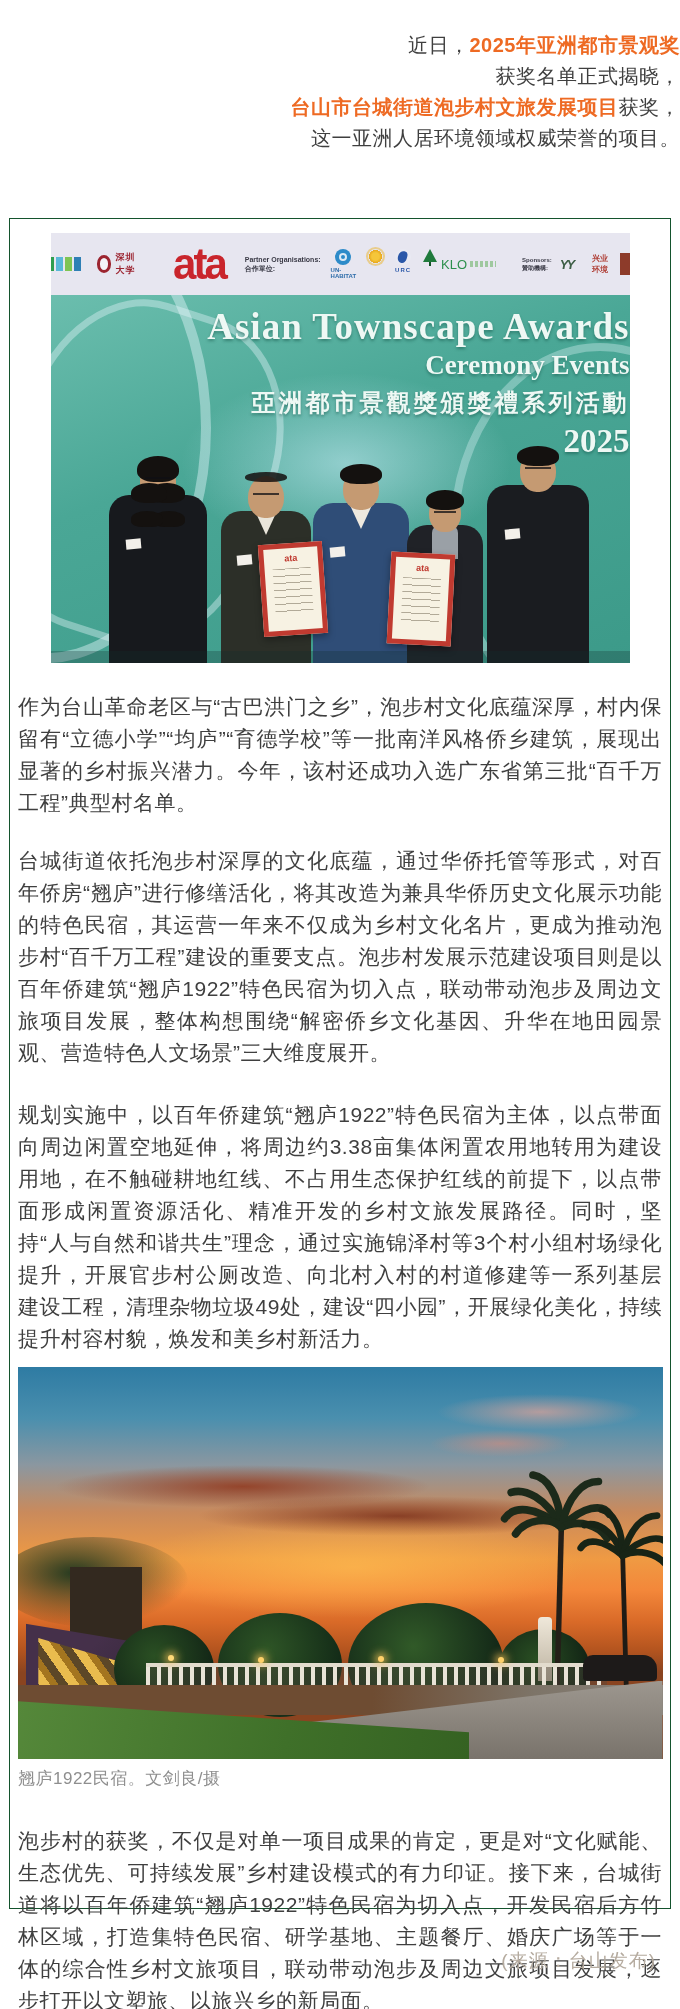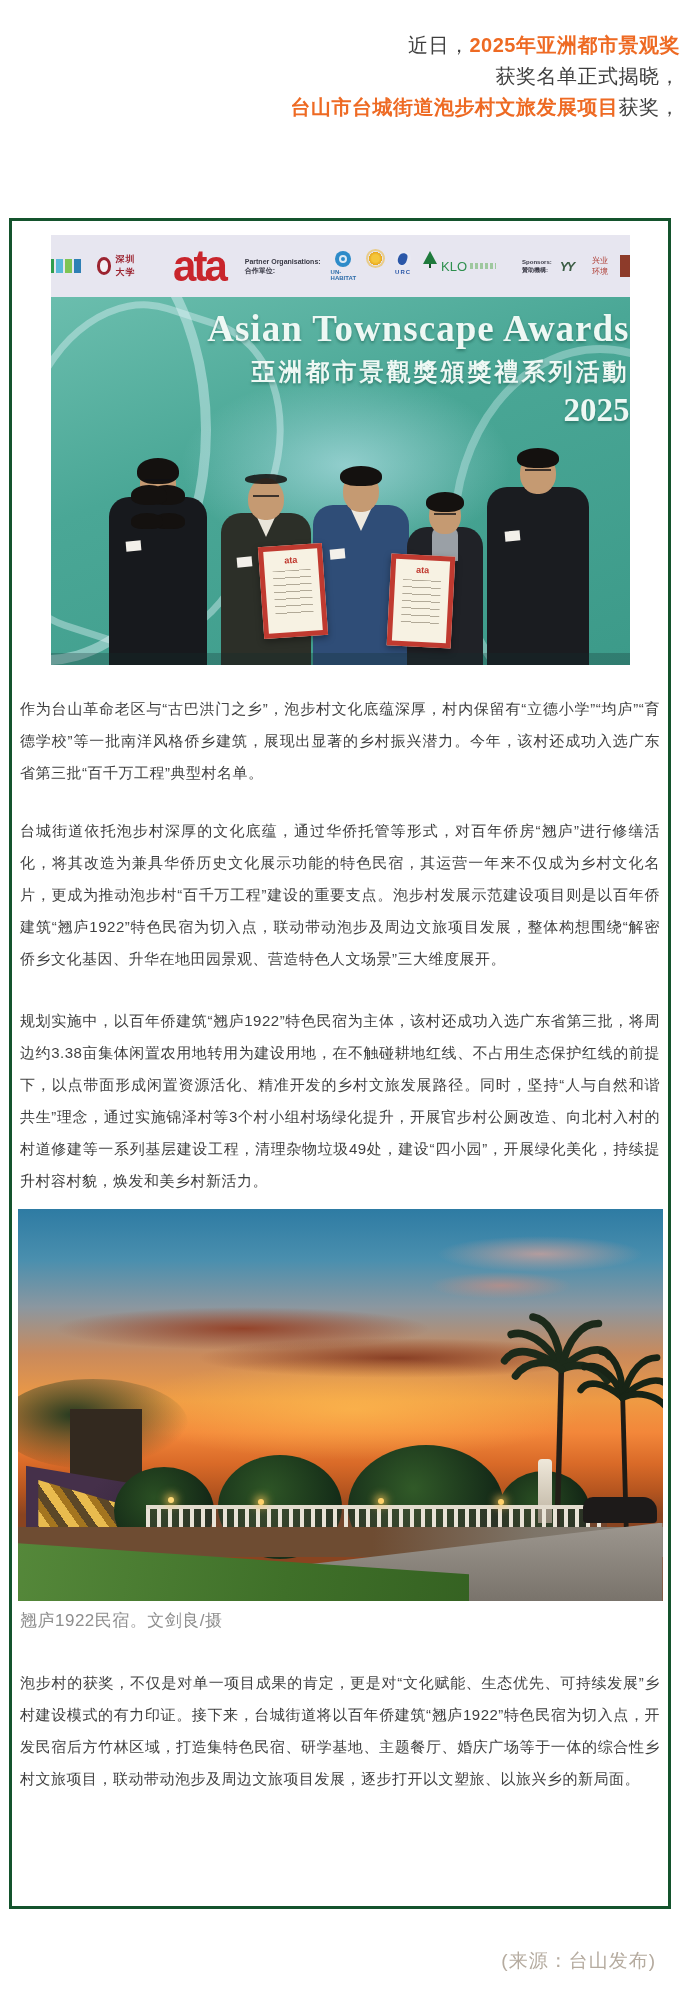--- a/index.html
+++ b/index.html
@@ -4,24 +4,24 @@
 <style>
   * { margin:0; padding:0; box-sizing:border-box; }
   html,body { width:680px; background:#ffffff; }
   body { height:2009px; position:relative; font-family:"Liberation Sans", sans-serif; color:#3f3f3f; overflow:hidden; }
 
   
   .intro { margin-top:30px; text-align:right; font-size:20px; line-height:31px; color:#3f3f3f; letter-spacing:0.5px; }
   .intro .hl { color:#ee6a23; font-weight:700; }
 
   
-  .card { position:absolute; top:218px; left:9px; width:662px; height:1691px; border:3px solid #14532d; background:#fff; }
-
-  
-  .para { margin:26px 8px 0 8px; font-size:15px; line-height:32px; letter-spacing:0.5px; text-align:justify; color:#3f3f3f; }
+  .card { position:absolute; top:218px; left:9px; width:662px; height:1691px; border:1px solid #14532d; background:#fff; }
+
+  
+  .para { margin:26px 8px 0 8px; font-size:21px; line-height:32px; letter-spacing:0.5px; text-align:justify; color:#3f3f3f; }
   .para.first { margin-top:28px; }
   .para.third { margin-top:30px; }
   .para.last { margin-top:34px; }
 
   
   .photo1 { position:relative; width:579px; height:430px; margin:14px auto 0; overflow:hidden;
             background:linear-gradient(160deg,#74c4b4 0%,#4aa796 45%,#3c9a89 100%); }
   .p1-curve1 { position:absolute; left:-170px; top:-40px; width:330px; height:470px; border:10px solid rgba(225,245,248,.45); border-radius:50%; }
   .p1-curve2 { position:absolute; right:-120px; top:110px; width:300px; height:380px; border:8px solid rgba(225,245,248,.35); border-radius:50%; }
   .p1-lake   { position:absolute; left:130px; top:140px; width:330px; height:180px; border-radius:50%;
@@ -47,21 +47,21 @@
   .ic-urc::after { content:""; position:absolute; left:3px; top:2px; width:9px; height:12px; background:#2b57a8; border-radius:60% 40% 50% 50%; transform:rotate(14deg); }
   .urc-label { color:#2b57a8; font-size:6px; font-weight:700; letter-spacing:1px; }
   .ic-tree { width:0; height:0; border-left:7px solid transparent; border-right:7px solid transparent; border-bottom:13px solid #1f7a3c; position:relative; }
   .ic-tree::after { content:""; position:absolute; left:-1px; top:13px; width:2px; height:4px; background:#145428; }
   .b-klo { display:flex; align-items:center; gap:3px; margin-left:4px; }
   .b-klo .klo-txt { font-size:13px; font-weight:400; color:#2e8f4e; letter-spacing:0; }
   .b-klo .klo-bar { width:26px; height:6px; background:repeating-linear-gradient(90deg,#9fc89f 0 3px,transparent 3px 5px); }
   .b-sponsor { margin-left:26px; font-size:6px; font-weight:700; color:#3a3a46; line-height:8px; white-space:nowrap; }
   .b-yy { display:flex; align-items:center; gap:19px; margin-left:8px; }
   .b-yy .yy-mark { font-size:13px; font-weight:800; color:#3d5e46; font-style:italic; letter-spacing:-2px; }
-  .b-yy .yy-name { font-size:8px; color:#b04038; font-weight:400; }
+  .b-yy .yy-name { font-size:8px; color:#b04038; font-weight:700; }
   .b-endsq { width:12px; height:22px; background:#8d3b2a; margin-left:10px; }
 
   .p1-titles { position:absolute; top:72px; left:0; right:0; text-align:right; z-index:3; color:#eef8f4; }
   .bt1 { font-family:"Liberation Serif",serif; font-weight:700; font-size:37px; letter-spacing:1px; text-shadow:0 2px 3px rgba(10,70,60,.45); }
   .bt2 { font-family:"Liberation Serif",serif; font-weight:700; font-size:27px; margin-top:2px; text-shadow:0 2px 3px rgba(10,70,60,.45); }
   .bt3 { font-weight:700; font-size:24px; letter-spacing:3px; margin-top:6px; text-shadow:0 2px 3px rgba(10,70,60,.45); }
   .bt4 { font-family:"Liberation Serif",serif; font-weight:700; font-size:33px; margin-top:4px; text-shadow:0 2px 3px rgba(10,70,60,.45); }
 
   .p1-people { position:absolute; inset:0; z-index:4; }
   .person { position:absolute; bottom:0; }
@@ -137,20 +137,21 @@
   .caption { margin:8px 0 0 8px; font-size:17px; line-height:24px; color:#8e8e8e; letter-spacing:0.5px; }
   .source { position:absolute; top:1948px; right:24px; font-size:19px; color:#b5ab9f; letter-spacing:1px; }
 </style>
 </head>
 <body>
 
 <div class="intro">
   <div><span>近日，</span><span class="hl">2025年亚洲都市景观奖</span></div>
   <div>获奖名单正式揭晓，</div>
   <div><span class="hl">台山市台城街道泡步村文旅发展项目</span><span>获奖，</span></div>
+  <div>这一亚洲人居环境领域权威荣誉的项目。</div>
 </div>
 
 <div class="card">
 
   <div class="photo1">
     <div class="p1-curve1"></div>
     <div class="p1-curve2"></div>
     <div class="p1-lake"></div>
     <div class="p1-road"></div>
 
@@ -196,20 +197,21 @@
       </span>
       <span class="b-yy">
         <span class="yy-mark">YY</span>
         <span class="yy-name">兴业环境</span>
       </span>
       <span class="b-endsq"></span>
     </div>
 
     <div class="p1-titles">
       <div class="bt1">Asian Townscape Awards</div>
+      <div class="bt2">Ceremony Events</div>
       <div class="bt3">亞洲都市景觀獎頒獎禮系列活動</div>
       <div class="bt4">2025</div>
     </div>
 
     <div class="p1-people">
       <div class="person p-1">
           <div class="head"></div>
           <div class="torso"></div>
         </div>
       <div class="person p-2">
@@ -235,21 +237,21 @@
       <div class="cert cert-2">
         <span class="cert-ata">ata</span>
         <span class="cert-lines"></span>
       </div>
       <div class="p1-floor"></div>
     </div>
   </div>
 
   <p class="para first">作为台山革命老区与“古巴洪门之乡”，泡步村文化底蕴深厚，村内保留有“立德小学”“均庐”“育德学校”等一批南洋风格侨乡建筑，展现出显著的乡村振兴潜力。今年，该村还成功入选广东省第三批“百千万工程”典型村名单。</p>
   <p class="para">台城街道依托泡步村深厚的文化底蕴，通过华侨托管等形式，对百年侨房“翘庐”进行修缮活化，将其改造为兼具华侨历史文化展示功能的特色民宿，其运营一年来不仅成为乡村文化名片，更成为推动泡步村“百千万工程”建设的重要支点。泡步村发展示范建设项目则是以百年侨建筑“翘庐1922”特色民宿为切入点，联动带动泡步及周边文旅项目发展，整体构想围绕“解密侨乡文化基因、升华在地田园景观、营造特色人文场景”三大维度展开。</p>
-  <p class="para third">规划实施中，以百年侨建筑“翘庐1922”特色民宿为主体，该村还成功入选广东省第三批，将周边约3.38亩集体闲置农用地转用为建设用地，在不触碰耕地红线、不占用生态保护红线的前提下，以点带面形成闲置资源活化、精准开发的乡村文旅发展路径。同时，坚持“人与自然和谐共生”理念，通过实施锦泽村等3个村小组村场绿化提升，开展官步村公厕改造、向北村入村的村道修建等一系列基层建设工程，清理杂物垃圾49处，建设“四小园”，开展绿化美化，持续提升村容村貌，焕发和美乡村新活力。</p>
+  <p class="para third">规划实施中，以百年侨建筑“翘庐1922”特色民宿为主体，以点带面向周边闲置空地延伸，将周边约3.38亩集体闲置农用地转用为建设用地，在不触碰耕地红线、不占用生态保护红线的前提下，以点带面形成闲置资源活化、精准开发的乡村文旅发展路径。同时，坚持“人与自然和谐共生”理念，通过实施锦泽村等3个村小组村场绿化提升，开展官步村公厕改造、向北村入村的村道修建等一系列基层建设工程，清理杂物垃圾49处，建设“四小园”，开展绿化美化，持续提升村容村貌，焕发和美乡村新活力。</p>
 
   <div class="photo2">
     <div class="cloud cl1"></div>
     <div class="cloud cl2"></div>
     <div class="cloud cl3"></div>
     <div class="cloud cl4"></div>
     <div class="glow"></div>
     <div class="sidetrees"></div>
     <div class="tower"></div>
     <div class="goldsign"></div>

